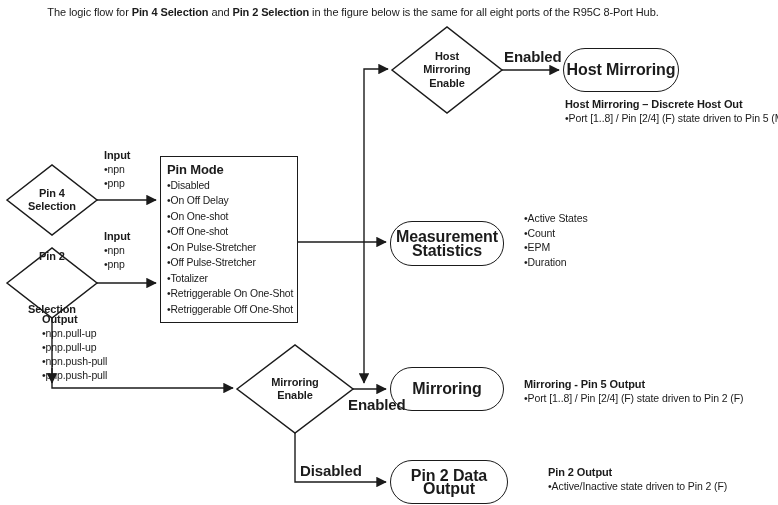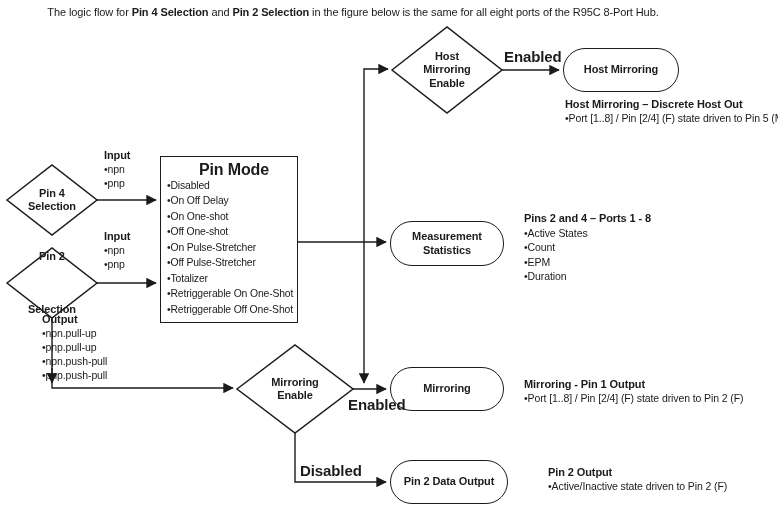--- a/index.html
+++ b/index.html
@@ -20,31 +20,31 @@
     position: absolute; display: flex; flex-direction: column;
     align-items: center; justify-content: center; text-align: right;
     font-weight: 700; font-size: 11px; line-height: 13.5px;
     letter-spacing: -0.1px; pointer-events: none;
   }
   
   .oval {
     position: absolute; border: 1.5px solid #1b1b1b; border-radius: 22px;
     background: #ffffff; display: flex; flex-direction: column;
     align-items: center; justify-content: center; text-align: center;
-    font-weight: 700; font-size: 11px; line-height: 13.5px; letter-spacing: -0.1px;
+    font-weight: 700; font-size: 16px; line-height: 13.5px; letter-spacing: -0.1px;
     box-sizing: border-box;
   }
   
   .process-box {
     position: absolute; left: 160px; top: 156px; width: 138px; height: 167px;
     border: 1.5px solid #1b1b1b; background: #ffffff; box-sizing: border-box;
     padding: 5px 0 0 6px; font-size: 10.4px; line-height: 15.5px;
     letter-spacing: -0.15px; white-space: nowrap;
   }
-  .process-box .box-title { font-weight: 700; font-size: 16px; margin-left: 32px; }
+  .process-box .box-title { font-weight: 700; font-size: 13px; }
   
   .note { position: absolute; font-size: 10.5px; line-height: 14px;
           letter-spacing: -0.1px; white-space: nowrap; }
   .note .note-title { font-weight: 700; font-size: 11px; }
   .bullet::before { content: "\2022 "; }
   .edge-label { position: absolute; font-weight: 700; font-size: 15px;
                 letter-spacing: -0.1px; white-space: nowrap; }
 </style>
 </head>
 <body>
@@ -158,29 +158,28 @@
     <div class="bullet">npn.push-pull</div>
     <div class="bullet">pnp.push-pull</div>
   </div>
 
   <div class="note" style="left:565px; top:97px;">
     <div class="note-title">Host Mirroring – Discrete Host Out</div>
     <div class="bullet">Port [1..8] / Pin [2/4] (F) state driven to Pin 5 (M)</div>
   </div>
 
   <div class="note" style="left:524px; top:211px; line-height:14.6px;">
-    <div class="note-title">Pins 2 and 4 – Ports 1 - 8</div>
     <div class="bullet">Active States</div>
     <div class="bullet">Count</div>
     <div class="bullet">EPM</div>
     <div class="bullet">Duration</div>
   </div>
 
   <div class="note" style="left:524px; top:377px;">
-    <div class="note-title">Mirroring - Pin 1 Output</div>
+    <div class="note-title">Mirroring - Pin 5 Output</div>
     <div class="bullet">Port [1..8] / Pin [2/4] (F) state driven to Pin 2 (F)</div>
   </div>
 
   <div class="note" style="left:548px; top:465px;">
     <div class="note-title">Pin 2 Output</div>
     <div class="bullet">Active/Inactive state driven to Pin 2 (F)</div>
   </div>
 
 </div>
 

